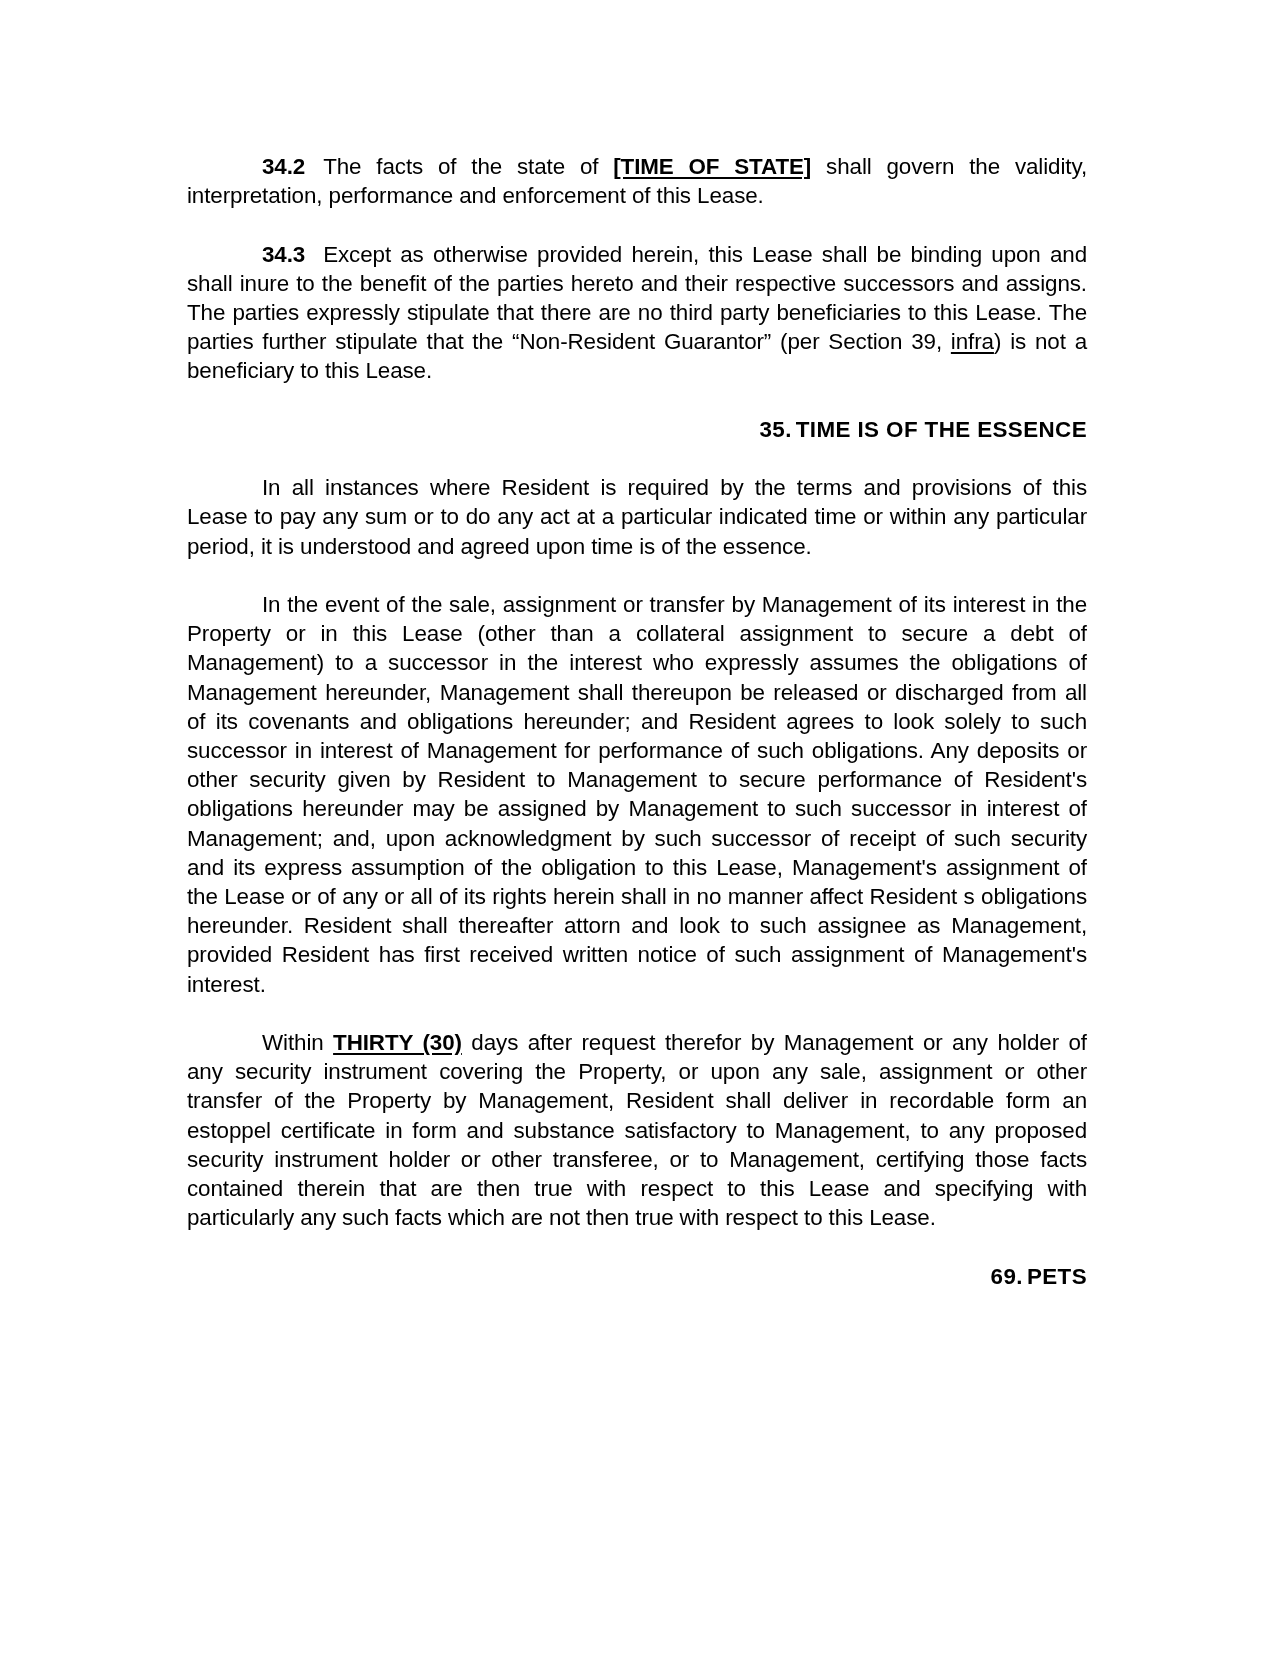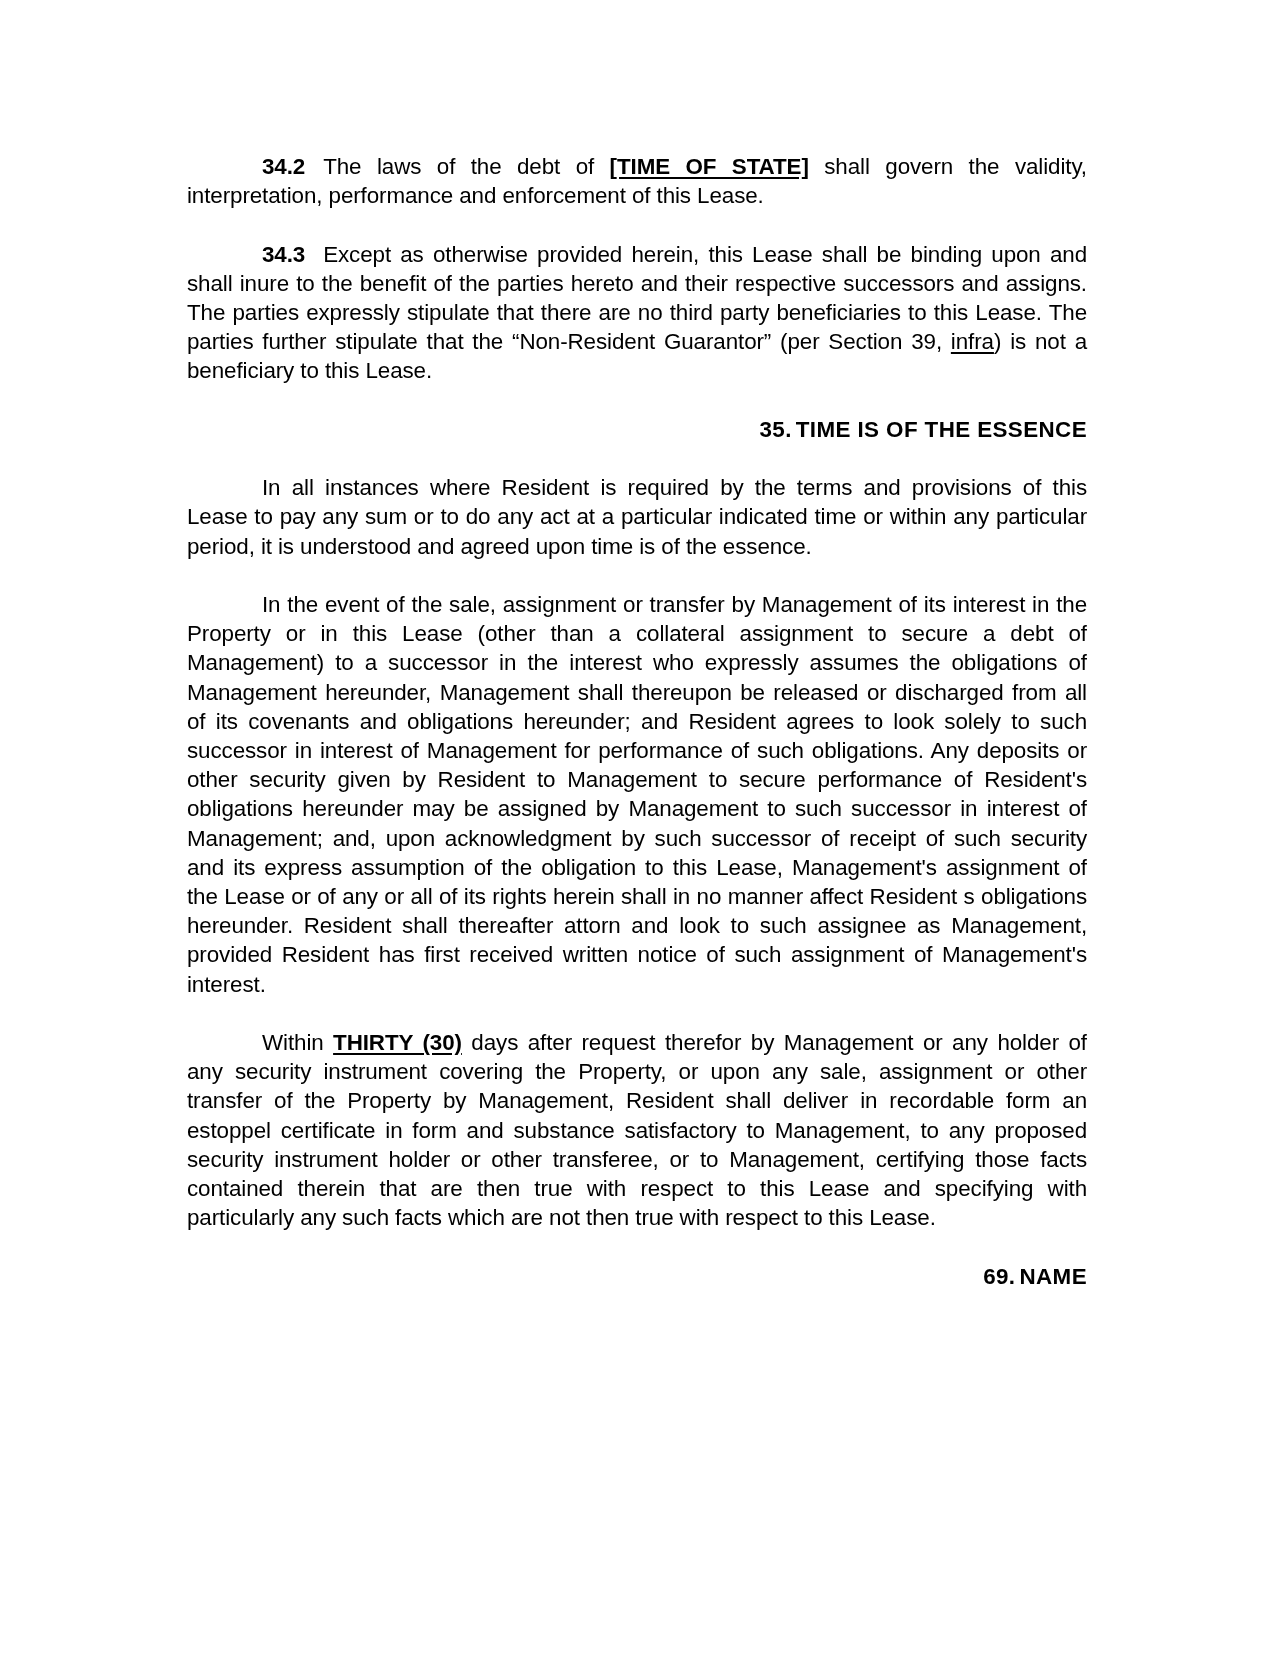--- a/index.html
+++ b/index.html
@@ -53,37 +53,37 @@
     color: #a8a8a8;
     letter-spacing: 0.2px;
   }
 </style>
 </head>
 <body>
 
 <div class="page">
 
   <p class="para">
-    <span class="bold">34.2</span><span class="gap"></span><span>The laws of the debt of </span><span class="bold u">[TIME OF STATE]</span><span> shall govern the validity, interpretation, performance and enforcement of this Lease.</span>
+    <span class="bold">34.2</span><span class="gap"></span><span>The facts of the state of </span><span class="bold u">[TIME OF STATE]</span><span> shall govern the validity, interpretation, performance and enforcement of this Lease.</span>
   </p>
 
   <p class="para">
     <span class="bold">34.3</span><span class="gap"></span><span>Except as otherwise provided herein, this Lease shall be binding upon and shall inure to the benefit of the parties hereto and their respective successors and assigns.  The parties expressly stipulate that there are no third party beneficiaries to this Lease.  The parties further stipulate that the “Non-Resident Guarantor” (per Section 39, </span><span class="u">infra</span><span>) is not a beneficiary to this Lease.</span>
   </p>
 
   <div class="heading">
     <span class="num">35.</span><span>TIME IS OF THE ESSENCE</span>
   </div>
   <p class="para">In all instances where Resident is required by the terms and provisions of this Lease to pay any sum or to do any act at a particular indicated time or within any particular period, it is understood and agreed upon time is of the essence.</p>
 
   <p class="para">In the event of the sale, assignment or transfer by Management of its interest in the Property or in this Lease (other than a collateral assignment to secure a debt of Management) to a successor in the interest who expressly assumes the obligations of Management hereunder, Management shall thereupon be released or discharged from all of its covenants and obligations hereunder; and Resident agrees to look solely to such successor in interest of Management for performance of such obligations.  Any deposits or other security given by Resident to Management to secure performance of Resident's obligations hereunder may be assigned by Management to such successor in interest of Management; and, upon acknowledgment by such successor of receipt of such security and its express assumption of the obligation to this Lease, Management's assignment of the Lease or of any or all of its rights herein shall in no manner affect Resident s obligations hereunder.  Resident shall thereafter attorn and look to such assignee as Management, provided Resident has first received written notice of such assignment of Management's interest.</p>
 
   <p class="para"><span>Within </span><span class="bold u">THIRTY (30)</span><span> days after request therefor by Management or any holder of any security instrument  covering the Property, or upon any sale, assignment or other transfer of the Property by Management, Resident shall deliver in recordable form an estoppel certificate in form and substance satisfactory to Management, to any proposed security instrument holder or other transferee, or to Management, certifying those facts contained therein that are then true with respect to this Lease and specifying with particularly any such facts which are not then true with respect to this Lease.</span></p>
 
   <div class="heading">
-    <span class="num">69.</span><span>NAME</span>
+    <span class="num">69.</span><span>PETS</span>
   </div>
 
 </div>
 
 <div class="footer">
   <span class="footer-text">printablerealestateforms.com</span>
 </div>
 
 </body></html>

